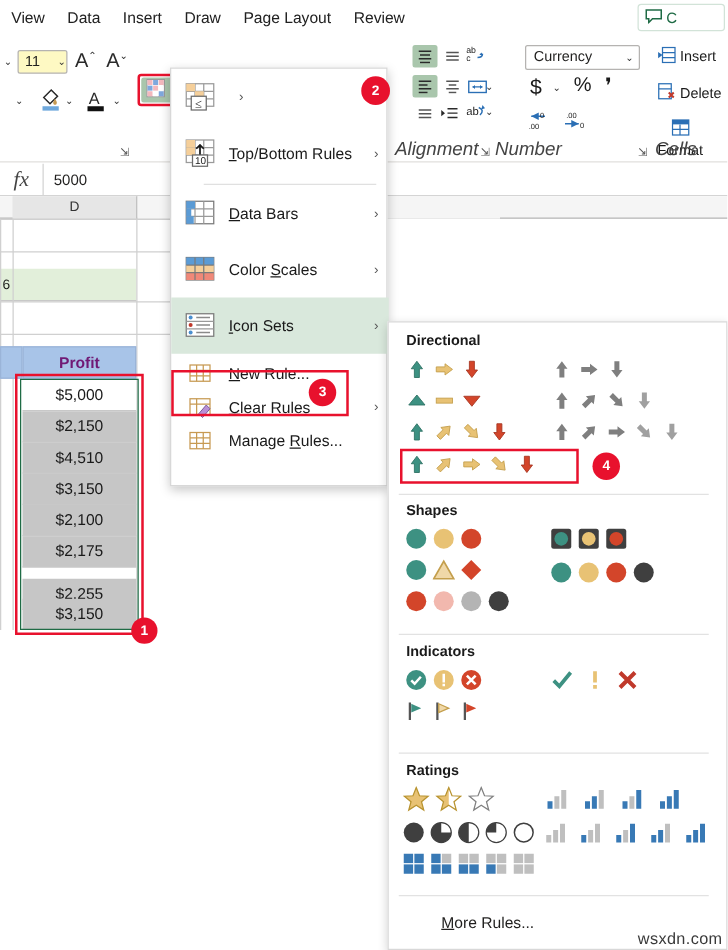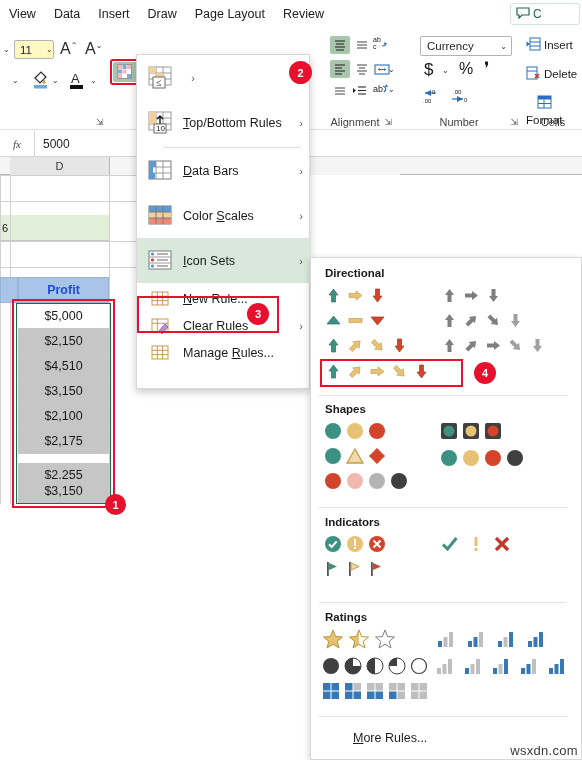--- a/index.html
+++ b/index.html
@@ -30,22 +30,22 @@
     display:flex; align-items:center; gap:3px; padding:0 5px;
     background:#fff; overflow:hidden; width:70px;
   }
 
   
   #ribbon-body {
     position:absolute; left:0; top:28px; width:582px; height:102px;
     background:#ffffff; border-bottom:1px solid #e1dfdd;
   }
   .grp-label {
-    position:absolute; bottom:2px; font-size:11px; color:#444;
-    text-align:center;
+    position:absolute; bottom:2px; font-size:15px; color:#444;
+    font-style:italic;
   }
   .dialog-launcher { position:absolute; bottom:3px; font-size:9px; color:#555; }
 
   
   #font-group { position:absolute; left:0; top:0; width:110px; height:102px; }
   .fsize-box {
     position:absolute; left:14px; top:12px; width:40px; height:19px;
     border:1px solid #b5b3b1; border-radius:2px; background:#fef9c3;
     font-size:11.5px; display:flex; align-items:center; padding-left:5px;
   }
@@ -94,21 +94,21 @@
   }
 
   
   #formula-bar {
     position:absolute; left:0; top:131px; width:582px; height:26px;
     background:#fff; border-bottom:1px solid #d4d4d4;
     display:flex; align-items:center;
   }
   #fx-label {
     width:34px; text-align:center; font-style:italic;
-    font-family:"Liberation Serif", serif; font-size:11px; color:#444;
+    font-family:"Liberation Serif", serif; font-size:17px; color:#444;
   }
   #formula-value {
     flex:1; border-left:1px solid #d4d4d4; height:26px;
     display:flex; align-items:center; padding-left:8px; font-size:12px;
   }
 
   
   #sheet { position:absolute; left:0; top:157px; width:582px; height:603px; background:#fff; }
   #colhdr {
     position:absolute; left:0; top:0; width:582px; height:18px;
@@ -120,21 +120,21 @@
     border-right:1px solid #b7b7b7; display:flex;
     align-items:center; justify-content:center;
   }
   .rowline { position:absolute; left:0; width:300px; height:1px; background:#d0d0d0; }
   .vline { position:absolute; width:1px; background:#d0d0d0; }
 
   #profit-header {
     position:absolute; left:18px; top:120px; width:91px; height:26px;
     background:#a8c4e8; border:1px solid #9ab4d8;
     display:flex; align-items:center; justify-content:center;
-    font-weight:bold; font-size:12.5px; color:#1d4ed8;
+    font-weight:bold; font-size:12.5px; color:#701a75;
   }
   .profit-cell {
     position:absolute; left:18px; width:91px; height:25px;
     display:flex; align-items:center; justify-content:center;
     font-size:12.5px; color:#1a1a1a;
     border-bottom:1px solid #c8c8c8;
   }
   .pc-first { background:#ffffff; }
   .pc-sel { background:#c6c6c6; }
   #sel-outline {

